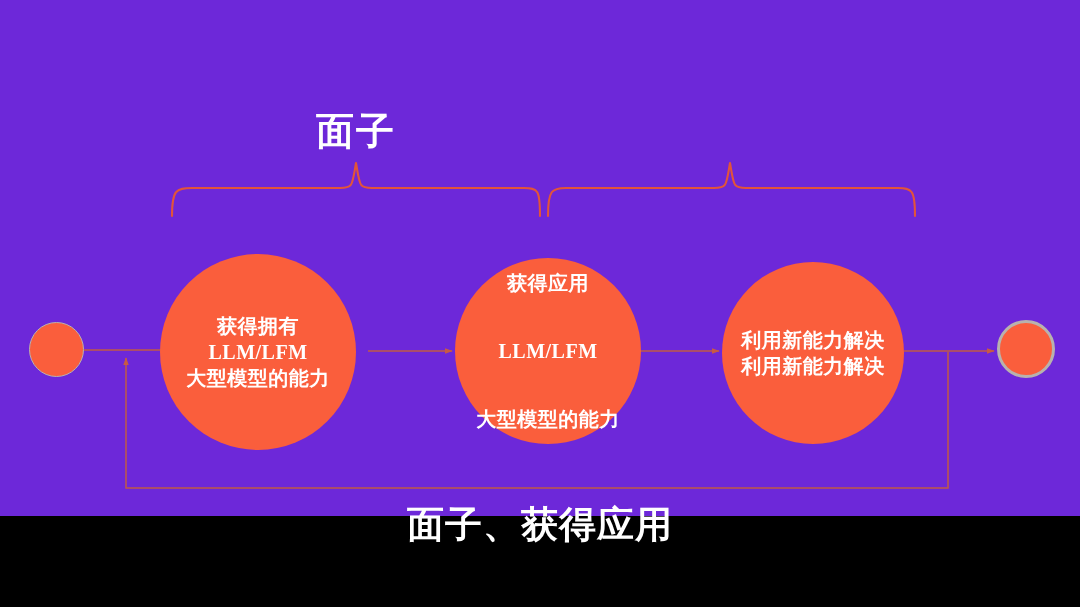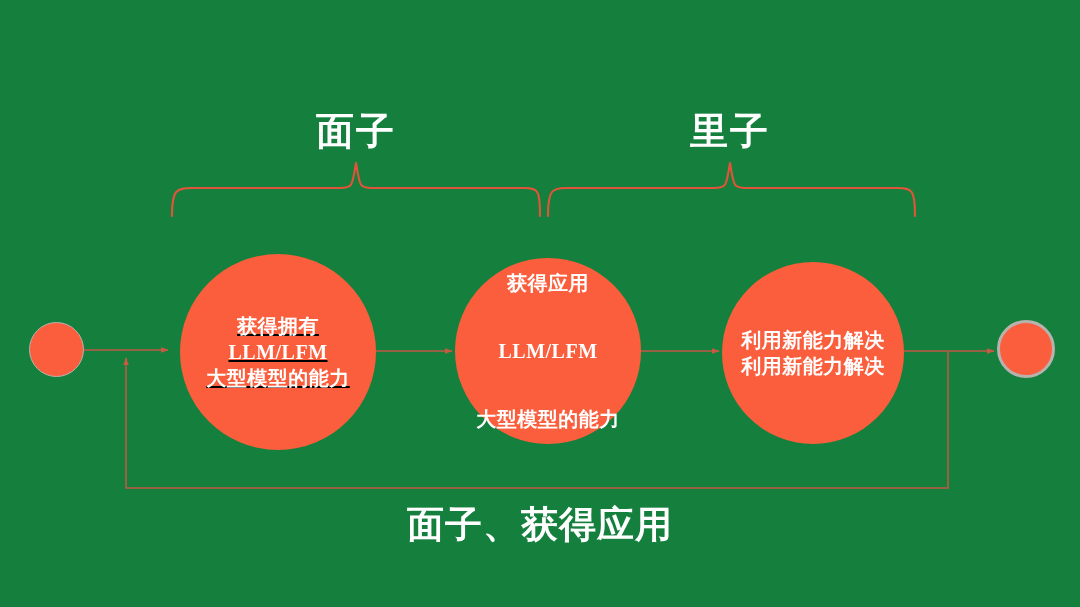--- a/index.html
+++ b/index.html
@@ -10,22 +10,22 @@
   }
   body {
     width: 1080px;
     height: 607px;
     overflow: hidden;
     font-family: "Liberation Sans", "DejaVu Sans", sans-serif;
   }
   #stage {
     position: relative;
     width: 1080px;
-    height: 607px;
-    background: #15803d;
+    height: 516px;
+    background: #6d28d9;
   }
   #vector-layer {
     position: absolute;
     left: 0;
     top: 0;
     width: 1080px;
     height: 607px;
   }
 
   
@@ -58,21 +58,21 @@
   .node-text {
     color: #ffffff;
     font-family: "Liberation Serif", "DejaVu Serif", serif;
     font-weight: 700;
     font-size: 20px;
     line-height: 1.30;
     text-align: center;
     white-space: nowrap;
     letter-spacing: 0.5px;
   }
-  #node-0 { left: 180px; top: 254px; width: 196px; height: 196px; text-decoration: underline; }
+  #node-0 { left: 160px; top: 254px; width: 196px; height: 196px; }
   #node-1 { left: 455px; top: 258px; width: 186px; height: 186px; gap: 42px; }
   #node-2 { left: 722px; top: 262px; width: 182px; height: 182px; }
 
   
   .endpoint {
     position: absolute;
     border-radius: 50%;
     background: #fa5e3c;
     box-sizing: border-box;
   }
@@ -148,21 +148,20 @@
 
       <line x1="904" y1="351" x2="994" y2="351" stroke="#c05a46" stroke-width="1.6" marker-end="url(#arrow-right-sm)"></line>
     </g>
 
     <g>
       <path d="M 948 352 L 948 488 L 126 488 L 126 358" fill="none" stroke="#c05a46" stroke-width="1.5" marker-end="url(#arrow-up-sm)"></path>
     </g>
   </svg>
 
   <div class="brace-label" id="brace-label-0">面子</div>
-  <div class="brace-label" id="brace-label-1">里子</div>
 
   <div class="endpoint" id="endpoint-start"></div>
   <div class="endpoint" id="endpoint-end"></div>
 
   <div class="node" id="node-0">
     <div class="node-text">获得拥有</div>
     <div class="node-text">LLM/LFM</div>
     <div class="node-text">大型模型的能力</div>
   </div>
 

